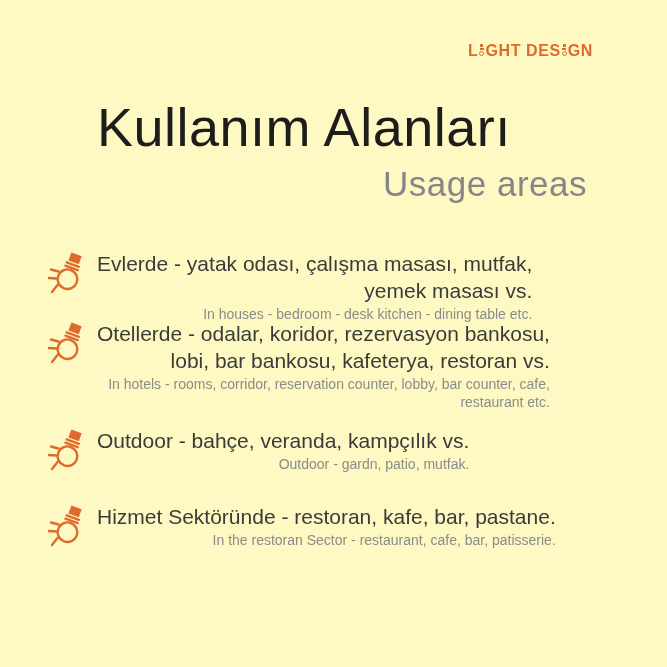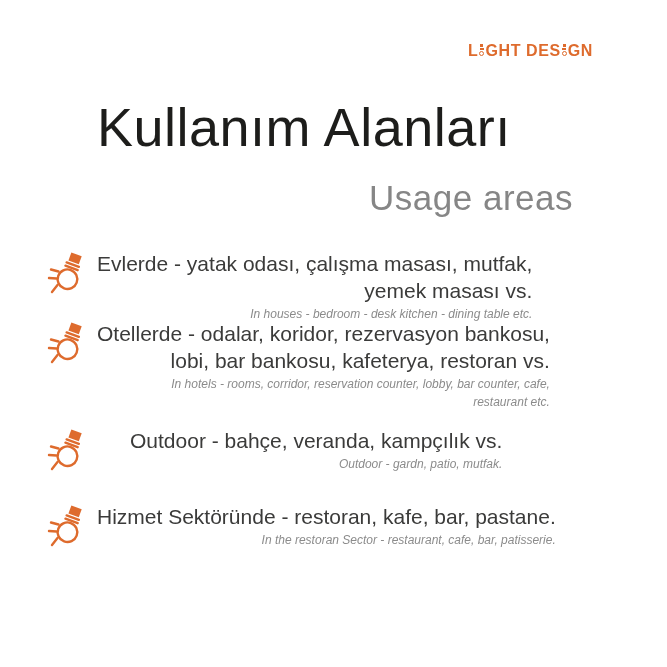--- a/index.html
+++ b/index.html
@@ -5,21 +5,21 @@
   html, body { margin: 0; padding: 0; }
   body {
     font-family: "Liberation Sans", sans-serif;
     background: #e9e9e9;
   }
   .canvas {
     position: relative;
     width: 667px;
     height: 667px;
     margin: 0 auto;
-    background: #ffffff;
+    background: #fef9c3;
     overflow: hidden;
   }
 
   
   .logo {
     position: absolute;
     top: 42px;
     right: 74px;
     color: #de6b2d;
     font-weight: bold;
@@ -55,21 +55,21 @@
     font-size: 54px;
     font-weight: 400;
     letter-spacing: 0.5px;
     color: #1d1d1b;
     white-space: nowrap;
   }
   .subtitle {
     position: absolute;
     top: 163px;
     right: 79px;
-    margin: 15px;
+    margin: 1px;
     font-size: 35px;
     font-weight: 400;
     color: #868686;
     letter-spacing: 0.5px;
     white-space: nowrap;
   }
 
   
   .item {
     position: absolute;
@@ -87,29 +87,28 @@
   .item .txt { margin-left: 7px; }
   .item .tr {
     margin: 0;
     font-size: 21px;
     line-height: 27px;
     color: #3b3b3a;
     white-space: pre-line;
   }
   .item .en {
     margin: 1px 0 0 0;
-    font-size: 12px;
+    font-size: 14px;
     line-height: 18px;
     color: #8b8b8b;
     white-space: pre-line;
-    font-style: italic;
   }
   .item-1 { top: 250px; }
   .item-2 { top: 320px; }
-  .item-3 { top: 427px; gap: 33px; }
+  .item-3 { top: 427px; }
   .item-4 { top: 503px; }
 </style>
 </head>
 <body>
 
 <div class="canvas">
 
   <div class="logo" aria-label="LIGHT DESIGN">
     <span>L</span><span class="iglyph"><i class="d1"></i><i class="d2"></i><i class="d3"></i></span><span>GHT DES</span><span class="iglyph"><i class="d1"></i><i class="d2"></i><i class="d3"></i></span><span>GN</span>
   </div>

